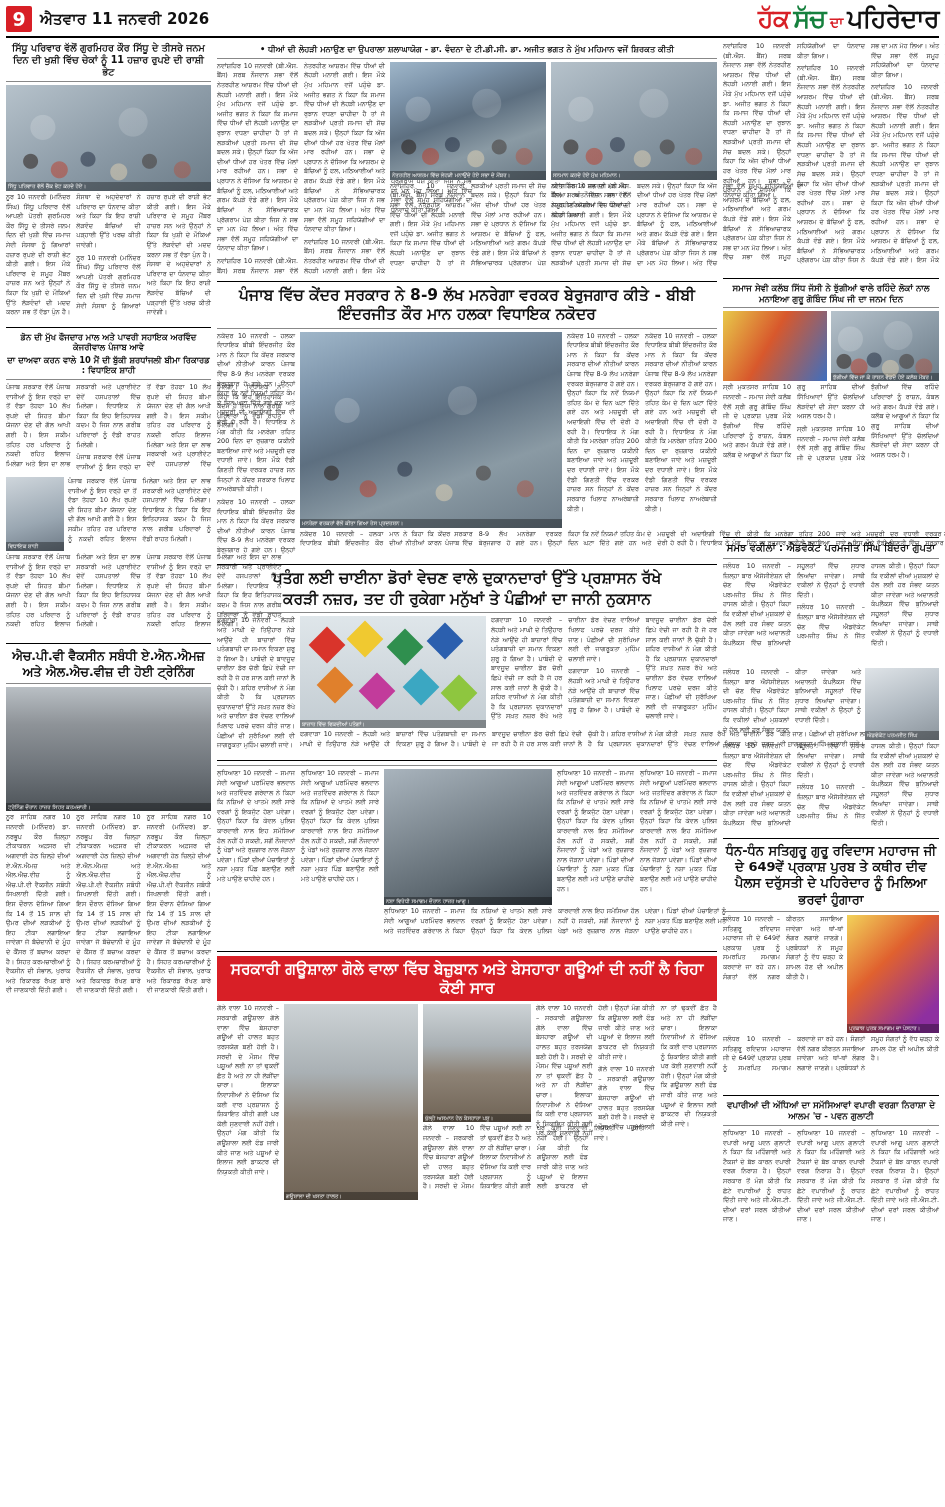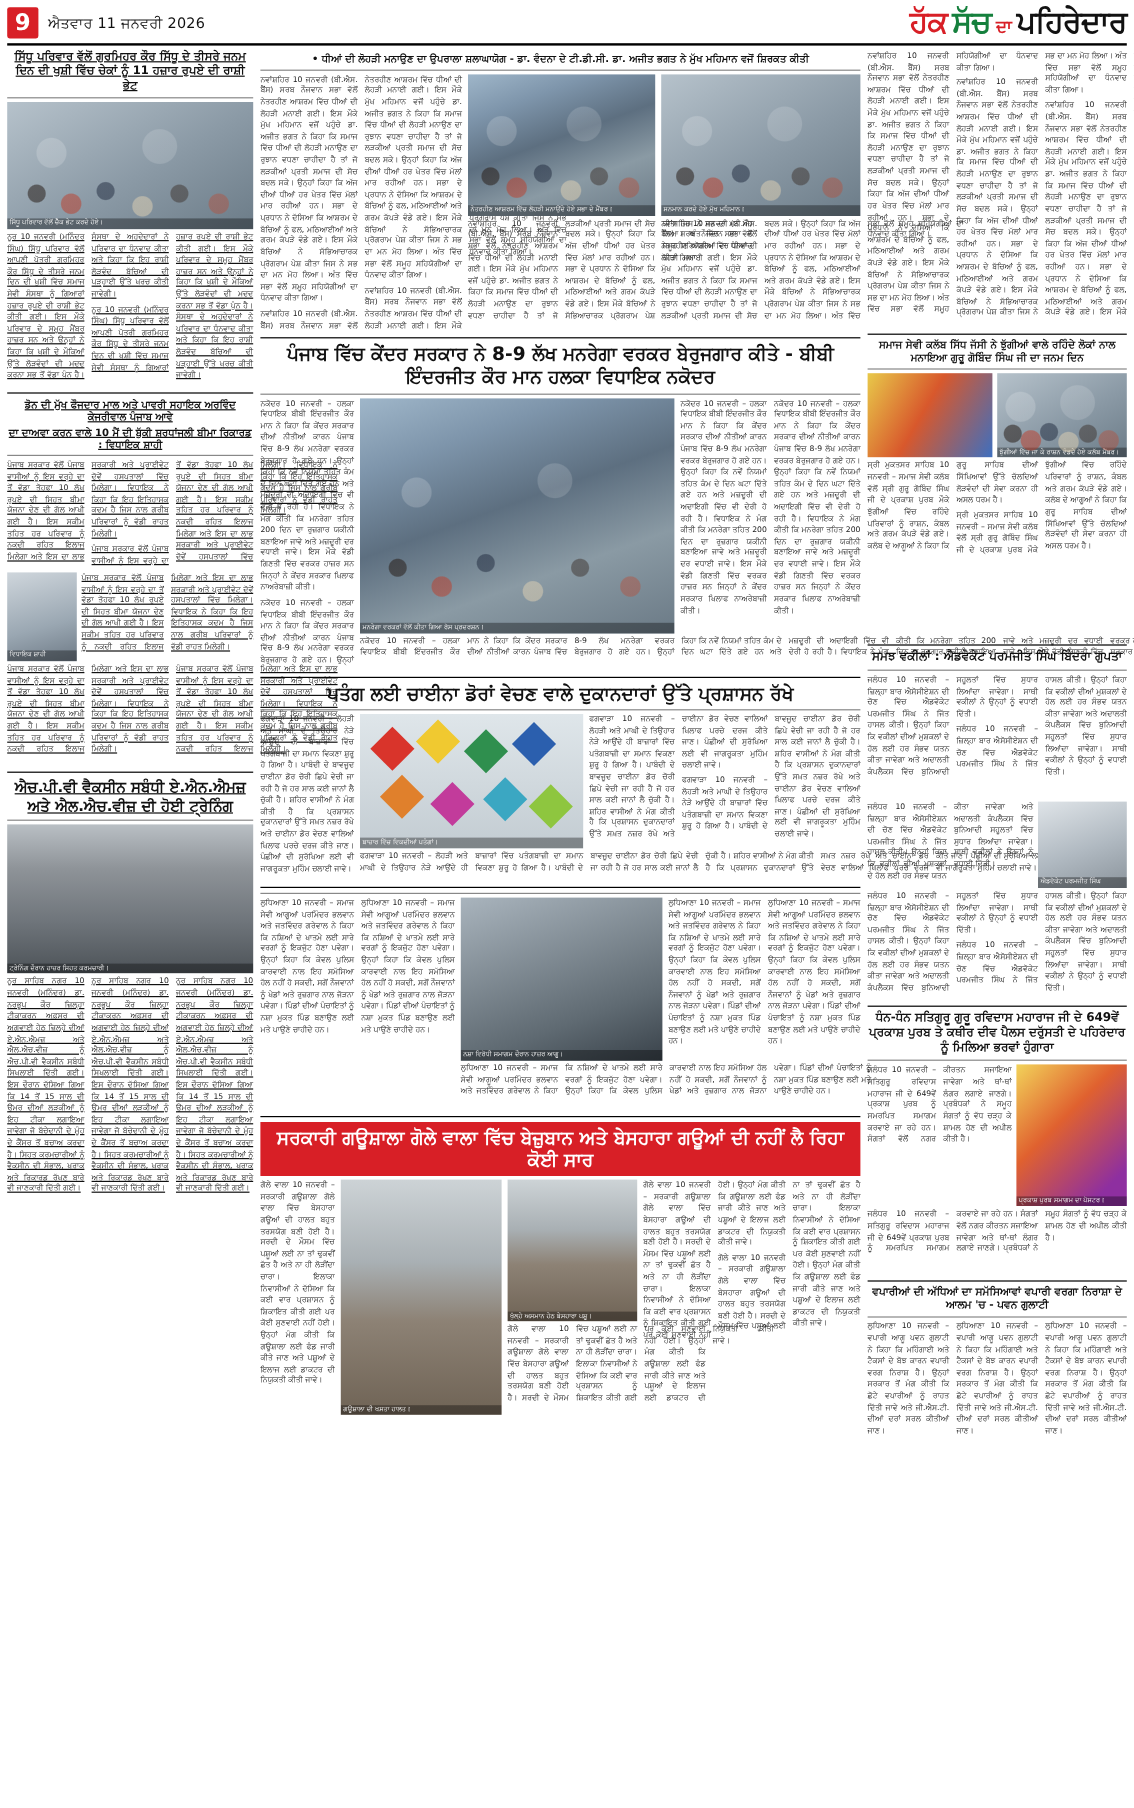--- a/index.html
+++ b/index.html
@@ -15,30 +15,30 @@
   }
   .page { width:945px; height:1507px; position:relative; padding:4px 6px; }
 
   
   .masthead { display:flex; align-items:center; height:34px; border-bottom:2px solid #000; padding-bottom:2px; }
   .page-num {
     width:26px; height:26px; background:#d81f26; color:#fff;
     font-weight:bold; font-size:19px; display:flex; align-items:center; justify-content:center;
     border-radius:2px; margin-right:8px;
   }
-  .date-line { font-size:12px; font-weight:normal; letter-spacing:.2px; }
+  .date-line { font-size:15px; font-weight:bold; letter-spacing:.2px; }
   .brand { margin-left:auto; display:flex; align-items:baseline; gap:4px; }
   .brand .b1 { color:#d81f26; font-size:25px; font-weight:bold; letter-spacing:-.5px;}
   .brand .b2 { color:#15803d; font-size:25px; font-weight:bold; letter-spacing:-.5px;}
   .brand .b3 { color:#d81f26; font-size:14px; font-weight:bold; }
   .brand .b4 { color:#111; font-size:25px; font-weight:bold; letter-spacing:-.5px;}
 
   
   .cols { display:flex; gap:6px; margin-top:4px; }
-  .col-left  { width:205px;text-decoration:underline; }
+  .col-left  { width:205px; }
   .col-mid   { width:500px; }
   .col-right { width:216px; }
 
   .rule { border-top:1px solid #000; margin:4px 0; }
   .rule-thin { border-top:1px solid #888; margin:3px 0; }
 
   
   .hl {
     font-weight:bold; text-align:center; line-height:1.25;
     color:#111;
@@ -218,20 +218,21 @@
             <p>ਨਕੋਦਰ 10 ਜਨਵਰੀ – ਹਲਕਾ ਵਿਧਾਇਕ ਬੀਬੀ ਇੰਦਰਜੀਤ ਕੌਰ ਮਾਨ ਨੇ ਕਿਹਾ ਕਿ ਕੇਂਦਰ ਸਰਕਾਰ ਦੀਆਂ ਨੀਤੀਆਂ ਕਾਰਨ ਪੰਜਾਬ ਵਿੱਚ 8-9 ਲੱਖ ਮਨਰੇਗਾ ਵਰਕਰ ਬੇਰੁਜਗਾਰ ਹੋ ਗਏ ਹਨ। ਉਨ੍ਹਾਂ ਕਿਹਾ ਕਿ ਨਵੇਂ ਨਿਯਮਾਂ ਤਹਿਤ ਕੰਮ ਦੇ ਦਿਨ ਘਟਾ ਦਿੱਤੇ ਗਏ ਹਨ ਅਤੇ ਮਜ਼ਦੂਰੀ ਦੀ ਅਦਾਇਗੀ ਵਿੱਚ ਵੀ ਦੇਰੀ ਹੋ ਰਹੀ ਹੈ। ਵਿਧਾਇਕ ਨੇ ਮੰਗ ਕੀਤੀ ਕਿ ਮਨਰੇਗਾ ਤਹਿਤ 200 ਦਿਨ ਦਾ ਰੁਜ਼ਗਾਰ ਯਕੀਨੀ ਬਣਾਇਆ ਜਾਵੇ ਅਤੇ ਮਜ਼ਦੂਰੀ ਦਰ ਵਧਾਈ ਜਾਵੇ। ਇਸ ਮੌਕੇ ਵੱਡੀ ਗਿਣਤੀ ਵਿੱਚ ਵਰਕਰ ਹਾਜ਼ਰ ਸਨ ਜਿਨ੍ਹਾਂ ਨੇ ਕੇਂਦਰ ਸਰਕਾਰ ਖਿਲਾਫ ਨਾਅਰੇਬਾਜ਼ੀ ਕੀਤੀ।</p>
             <p>ਨਕੋਦਰ 10 ਜਨਵਰੀ – ਹਲਕਾ ਵਿਧਾਇਕ ਬੀਬੀ ਇੰਦਰਜੀਤ ਕੌਰ ਮਾਨ ਨੇ ਕਿਹਾ ਕਿ ਕੇਂਦਰ ਸਰਕਾਰ ਦੀਆਂ ਨੀਤੀਆਂ ਕਾਰਨ ਪੰਜਾਬ ਵਿੱਚ 8-9 ਲੱਖ ਮਨਰੇਗਾ ਵਰਕਰ ਬੇਰੁਜਗਾਰ ਹੋ ਗਏ ਹਨ। ਉਨ੍ਹਾਂ ਕਿਹਾ ਕਿ ਨਵੇਂ ਨਿਯਮਾਂ ਤਹਿਤ ਕੰਮ ਦੇ ਦਿਨ ਘਟਾ ਦਿੱਤੇ ਗਏ ਹਨ ਅਤੇ ਮਜ਼ਦੂਰੀ ਦੀ ਅਦਾਇਗੀ ਵਿੱਚ ਵੀ ਦੇਰੀ ਹੋ ਰਹੀ ਹੈ। ਵਿਧਾਇਕ ਨੇ ਮੰਗ ਕੀਤੀ ਕਿ ਮਨਰੇਗਾ ਤਹਿਤ 200 ਦਿਨ ਦਾ ਰੁਜ਼ਗਾਰ ਯਕੀਨੀ ਬਣਾਇਆ ਜਾਵੇ ਅਤੇ ਮਜ਼ਦੂਰੀ ਦਰ ਵਧਾਈ ਜਾਵੇ। ਇਸ ਮੌਕੇ ਵੱਡੀ ਗਿਣਤੀ ਵਿੱਚ ਵਰਕਰ ਹਾਜ਼ਰ ਸਨ ਜਿਨ੍ਹਾਂ ਨੇ ਕੇਂਦਰ ਸਰਕਾਰ ਖਿਲਾਫ ਨਾਅਰੇਬਾਜ਼ੀ ਕੀਤੀ।</p>
           </div>
         </div>
       </div>
 
       <div class="rule"></div>
 
       <div>
         <div class="hl hl-lg">ਪਤੰਗ ਲਈ ਚਾਈਨਾ ਡੋਰਾਂ ਵੇਚਣ ਵਾਲੇ ਦੁਕਾਨਦਾਰਾਂ ਉੱਤੇ ਪ੍ਰਸ਼ਾਸਨ ਰੱਖੇ</div>
+        <div class="hl hl-lg" style="margin-top:2px;">ਕਰੜੀ ਨਜ਼ਰ, ਤਦ ਹੀ ਰੁਕੇਗਾ ਮਨੁੱਖਾਂ ਤੇ ਪੰਛੀਆਂ ਦਾ ਜਾਨੀ ਨੁਕਸਾਨ</div>
         <div class="rule-thin"></div>
         <div style="display:flex;gap:5px;">
           <div class="body-cols c1" style="width:78px;height:140px;">
             <p>ਫਗਵਾੜਾ 10 ਜਨਵਰੀ – ਲੋਹੜੀ ਅਤੇ ਮਾਘੀ ਦੇ ਤਿਉਹਾਰ ਨੇੜੇ ਆਉਂਦੇ ਹੀ ਬਾਜ਼ਾਰਾਂ ਵਿੱਚ ਪਤੰਗਬਾਜ਼ੀ ਦਾ ਸਮਾਨ ਵਿਕਣਾ ਸ਼ੁਰੂ ਹੋ ਗਿਆ ਹੈ। ਪਾਬੰਦੀ ਦੇ ਬਾਵਜੂਦ ਚਾਈਨਾ ਡੋਰ ਚੋਰੀ ਛਿਪੇ ਵੇਚੀ ਜਾ ਰਹੀ ਹੈ ਜੋ ਹਰ ਸਾਲ ਕਈ ਜਾਨਾਂ ਲੈ ਚੁੱਕੀ ਹੈ। ਸ਼ਹਿਰ ਵਾਸੀਆਂ ਨੇ ਮੰਗ ਕੀਤੀ ਹੈ ਕਿ ਪ੍ਰਸ਼ਾਸਨ ਦੁਕਾਨਦਾਰਾਂ ਉੱਤੇ ਸਖ਼ਤ ਨਜ਼ਰ ਰੱਖੇ ਅਤੇ ਚਾਈਨਾ ਡੋਰ ਵੇਚਣ ਵਾਲਿਆਂ ਖਿਲਾਫ ਪਰਚੇ ਦਰਜ ਕੀਤੇ ਜਾਣ। ਪੰਛੀਆਂ ਦੀ ਸੁਰੱਖਿਆ ਲਈ ਵੀ ਜਾਗਰੂਕਤਾ ਮੁਹਿੰਮ ਚਲਾਈ ਜਾਵੇ।</p>
           </div>
           <div style="width:186px;">
             <div class="photo ph-kites" style="height:112px;">
               <div class="kite" style="left:14px;top:16px;background:#d9342b;"></div>
               <div class="kite" style="left:52px;top:10px;background:#f0c930;"></div>
               <div class="kite" style="left:92px;top:18px;background:#2f8f4e;"></div>
@@ -350,21 +351,21 @@
         </div>
         <div class="body-cols c3" style="height:92px;margin-top:2px;">
           <p>ਜਲੰਧਰ 10 ਜਨਵਰੀ – ਜ਼ਿਲ੍ਹਾ ਬਾਰ ਐਸੋਸੀਏਸ਼ਨ ਦੀ ਚੋਣ ਵਿੱਚ ਐਡਵੋਕੇਟ ਪਰਮਜੀਤ ਸਿੰਘ ਨੇ ਜਿੱਤ ਹਾਸਲ ਕੀਤੀ। ਉਨ੍ਹਾਂ ਕਿਹਾ ਕਿ ਵਕੀਲਾਂ ਦੀਆਂ ਮੁਸ਼ਕਲਾਂ ਦੇ ਹੱਲ ਲਈ ਹਰ ਸੰਭਵ ਯਤਨ ਕੀਤਾ ਜਾਵੇਗਾ ਅਤੇ ਅਦਾਲਤੀ ਕੰਪਲੈਕਸ ਵਿੱਚ ਬੁਨਿਆਦੀ ਸਹੂਲਤਾਂ ਵਿੱਚ ਸੁਧਾਰ ਲਿਆਂਦਾ ਜਾਵੇਗਾ। ਸਾਥੀ ਵਕੀਲਾਂ ਨੇ ਉਨ੍ਹਾਂ ਨੂੰ ਵਧਾਈ ਦਿੱਤੀ।</p>
           <p>ਜਲੰਧਰ 10 ਜਨਵਰੀ – ਜ਼ਿਲ੍ਹਾ ਬਾਰ ਐਸੋਸੀਏਸ਼ਨ ਦੀ ਚੋਣ ਵਿੱਚ ਐਡਵੋਕੇਟ ਪਰਮਜੀਤ ਸਿੰਘ ਨੇ ਜਿੱਤ ਹਾਸਲ ਕੀਤੀ। ਉਨ੍ਹਾਂ ਕਿਹਾ ਕਿ ਵਕੀਲਾਂ ਦੀਆਂ ਮੁਸ਼ਕਲਾਂ ਦੇ ਹੱਲ ਲਈ ਹਰ ਸੰਭਵ ਯਤਨ ਕੀਤਾ ਜਾਵੇਗਾ ਅਤੇ ਅਦਾਲਤੀ ਕੰਪਲੈਕਸ ਵਿੱਚ ਬੁਨਿਆਦੀ ਸਹੂਲਤਾਂ ਵਿੱਚ ਸੁਧਾਰ ਲਿਆਂਦਾ ਜਾਵੇਗਾ। ਸਾਥੀ ਵਕੀਲਾਂ ਨੇ ਉਨ੍ਹਾਂ ਨੂੰ ਵਧਾਈ ਦਿੱਤੀ।</p>
         </div>
       </div>
 
       <div class="rule"></div>
 
       <div>
-        <div class="hl hl-sm" style="font-size:10px;">ਧੰਨ-ਧੰਨ ਸਤਿਗੁਰੂ ਗੁਰੂ ਰਵਿਦਾਸ ਮਹਾਰਾਜ ਜੀ ਦੇ 649ਵੇਂ ਪ੍ਰਕਾਸ਼ ਪੁਰਬ ਤੇ ਕਥੀਰ ਦੀਵ ਪੈਲਸ ਦਰੁੱਸਤੀ ਦੇ ਪਹਿਰੇਦਾਰ ਨੂੰ ਮਿਲਿਆ ਭਰਵਾਂ ਹੁੰਗਾਰਾ</div>
+        <div class="hl hl-sm" style="font-size:13px;">ਧੰਨ-ਧੰਨ ਸਤਿਗੁਰੂ ਗੁਰੂ ਰਵਿਦਾਸ ਮਹਾਰਾਜ ਜੀ ਦੇ 649ਵੇਂ ਪ੍ਰਕਾਸ਼ ਪੁਰਬ ਤੇ ਕਥੀਰ ਦੀਵ ਪੈਲਸ ਦਰੁੱਸਤੀ ਦੇ ਪਹਿਰੇਦਾਰ ਨੂੰ ਮਿਲਿਆ ਭਰਵਾਂ ਹੁੰਗਾਰਾ</div>
         <div class="rule-thin"></div>
         <div class="flexrow">
           <div class="body-cols c2" style="flex:1;height:118px;">
             <p>ਜਲੰਧਰ 10 ਜਨਵਰੀ – ਸਤਿਗੁਰੂ ਰਵਿਦਾਸ ਮਹਾਰਾਜ ਜੀ ਦੇ 649ਵੇਂ ਪ੍ਰਕਾਸ਼ ਪੁਰਬ ਨੂੰ ਸਮਰਪਿਤ ਸਮਾਗਮ ਕਰਵਾਏ ਜਾ ਰਹੇ ਹਨ। ਸੰਗਤਾਂ ਵੱਲੋਂ ਨਗਰ ਕੀਰਤਨ ਸਜਾਇਆ ਜਾਵੇਗਾ ਅਤੇ ਥਾਂ-ਥਾਂ ਲੰਗਰ ਲਗਾਏ ਜਾਣਗੇ। ਪ੍ਰਬੰਧਕਾਂ ਨੇ ਸਮੂਹ ਸੰਗਤਾਂ ਨੂੰ ਵੱਧ ਚੜ੍ਹ ਕੇ ਸ਼ਾਮਲ ਹੋਣ ਦੀ ਅਪੀਲ ਕੀਤੀ ਹੈ।</p>
           </div>
           <div class="photo ph-poster" style="width:92px;height:118px;">
             <div class="cap">ਪ੍ਰਕਾਸ਼ ਪੁਰਬ ਸਮਾਗਮ ਦਾ ਪੋਸਟਰ।</div>
           </div>
         </div>
         <div class="body-cols c3" style="height:56px;margin-top:2px;">

